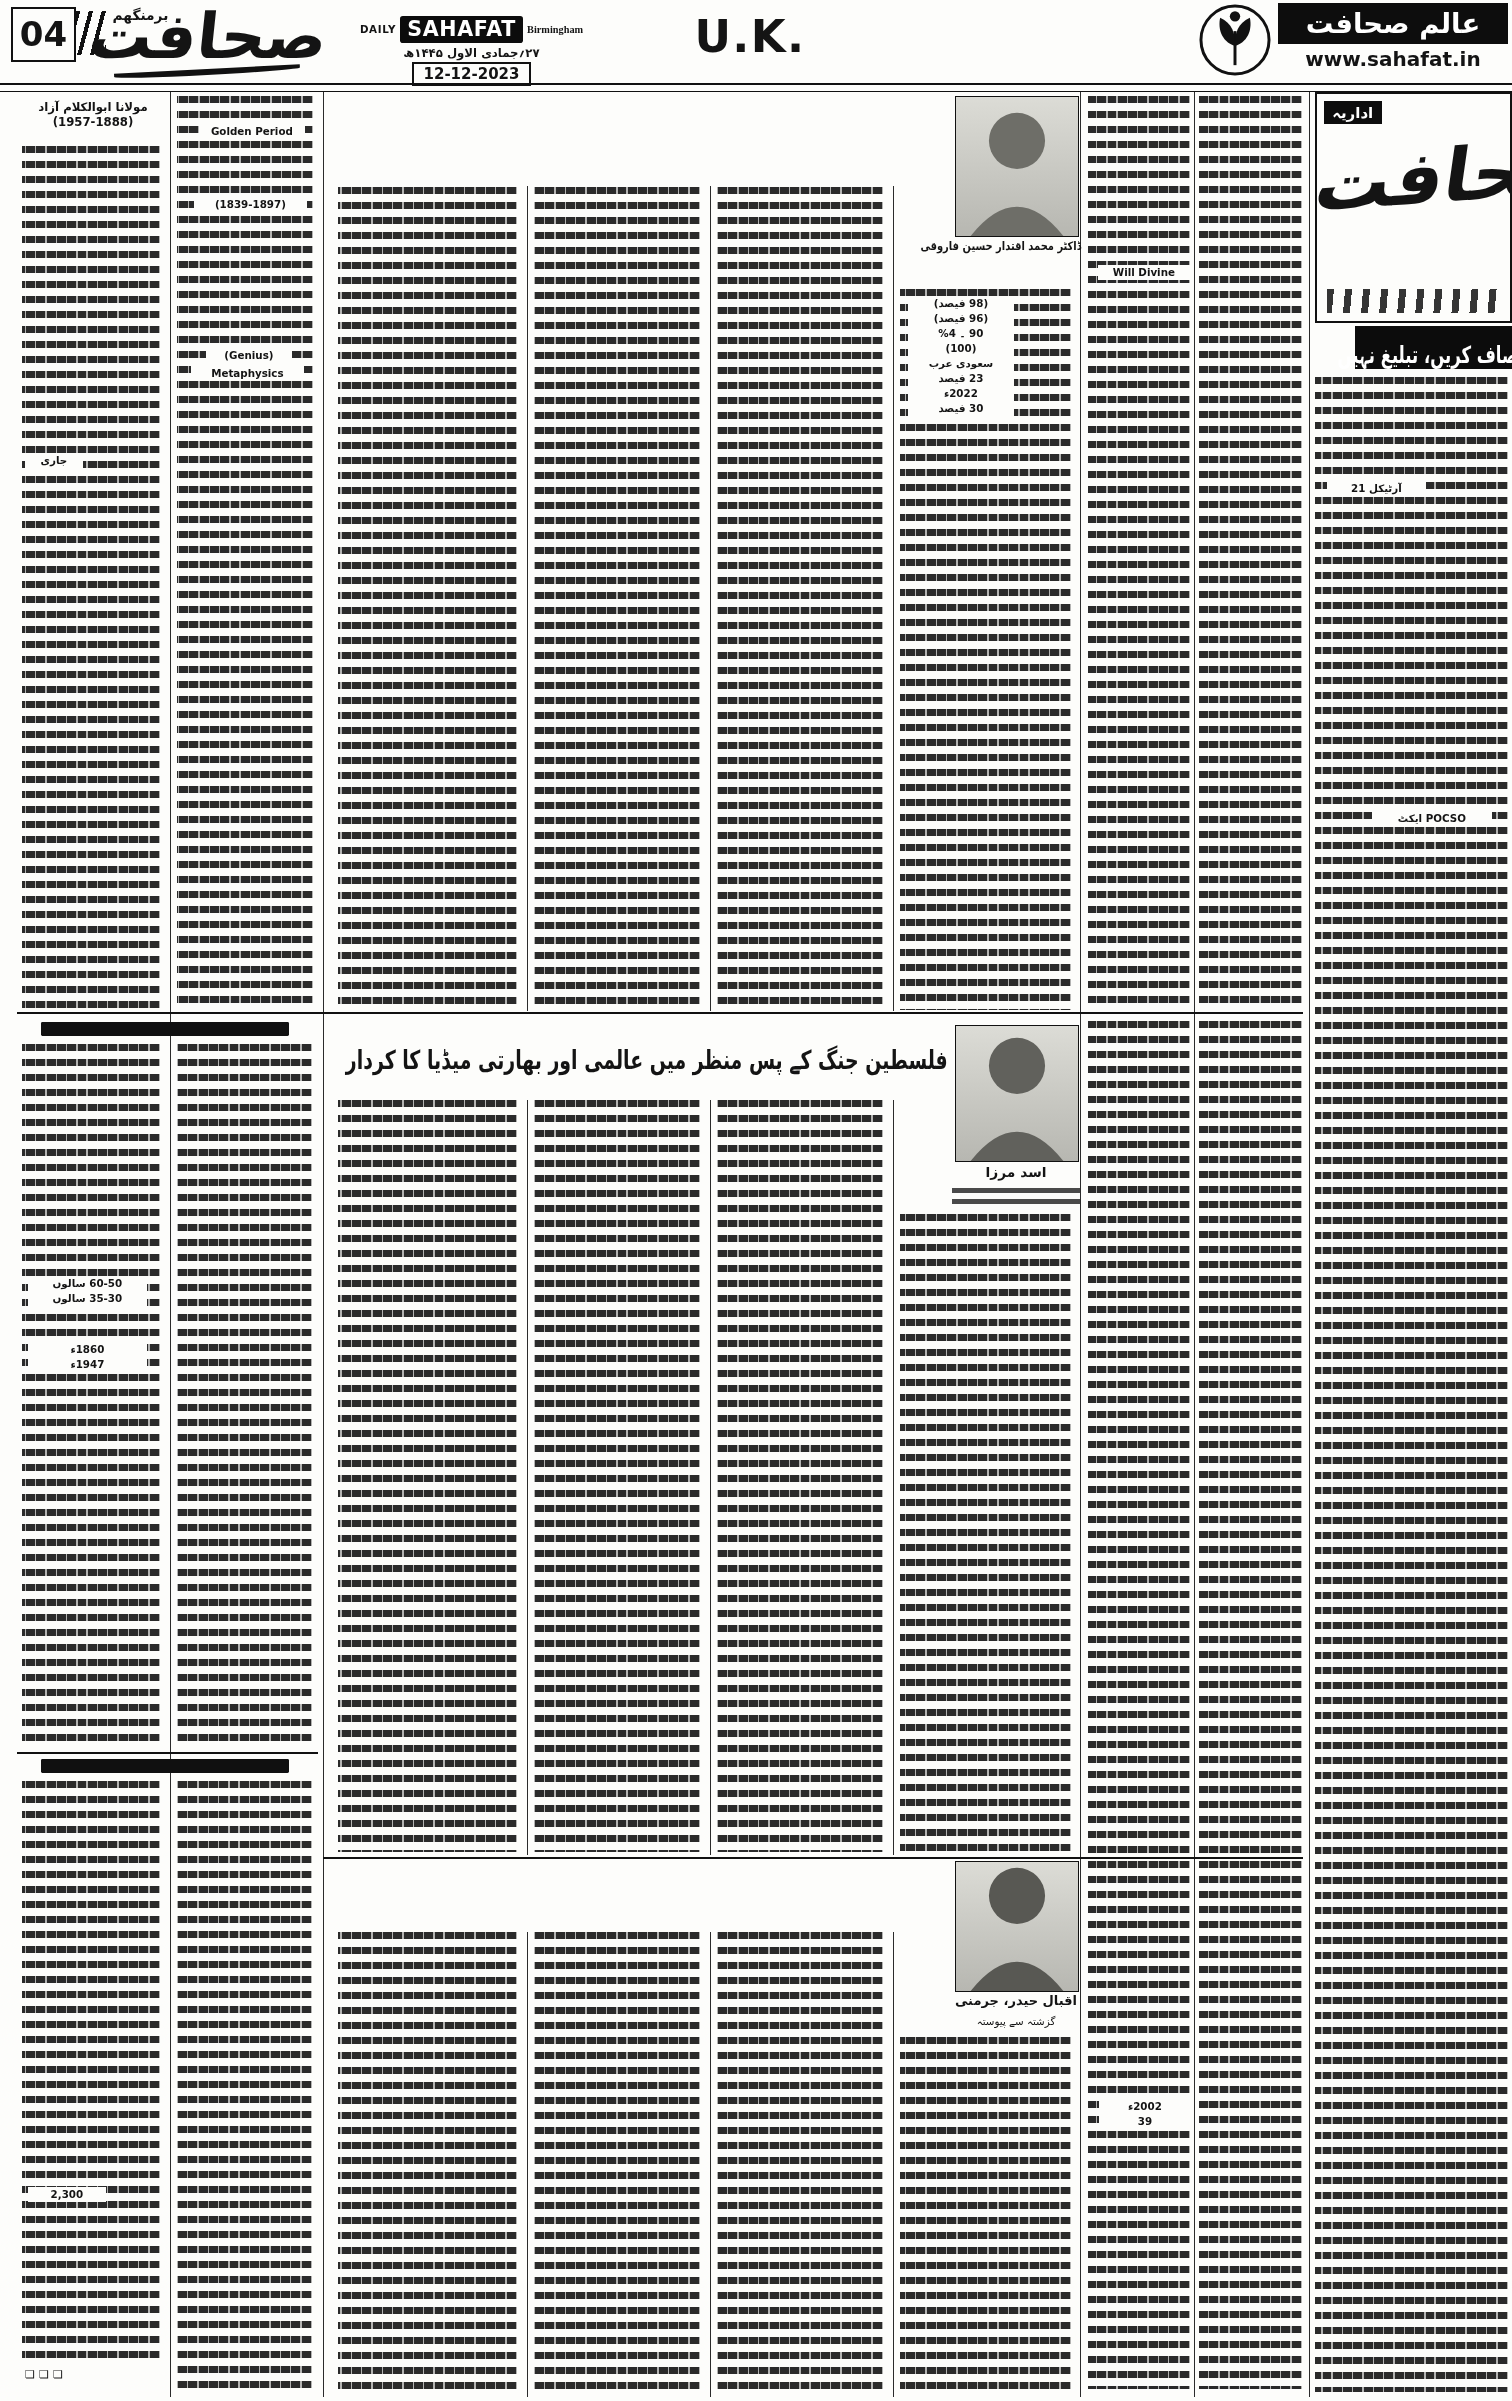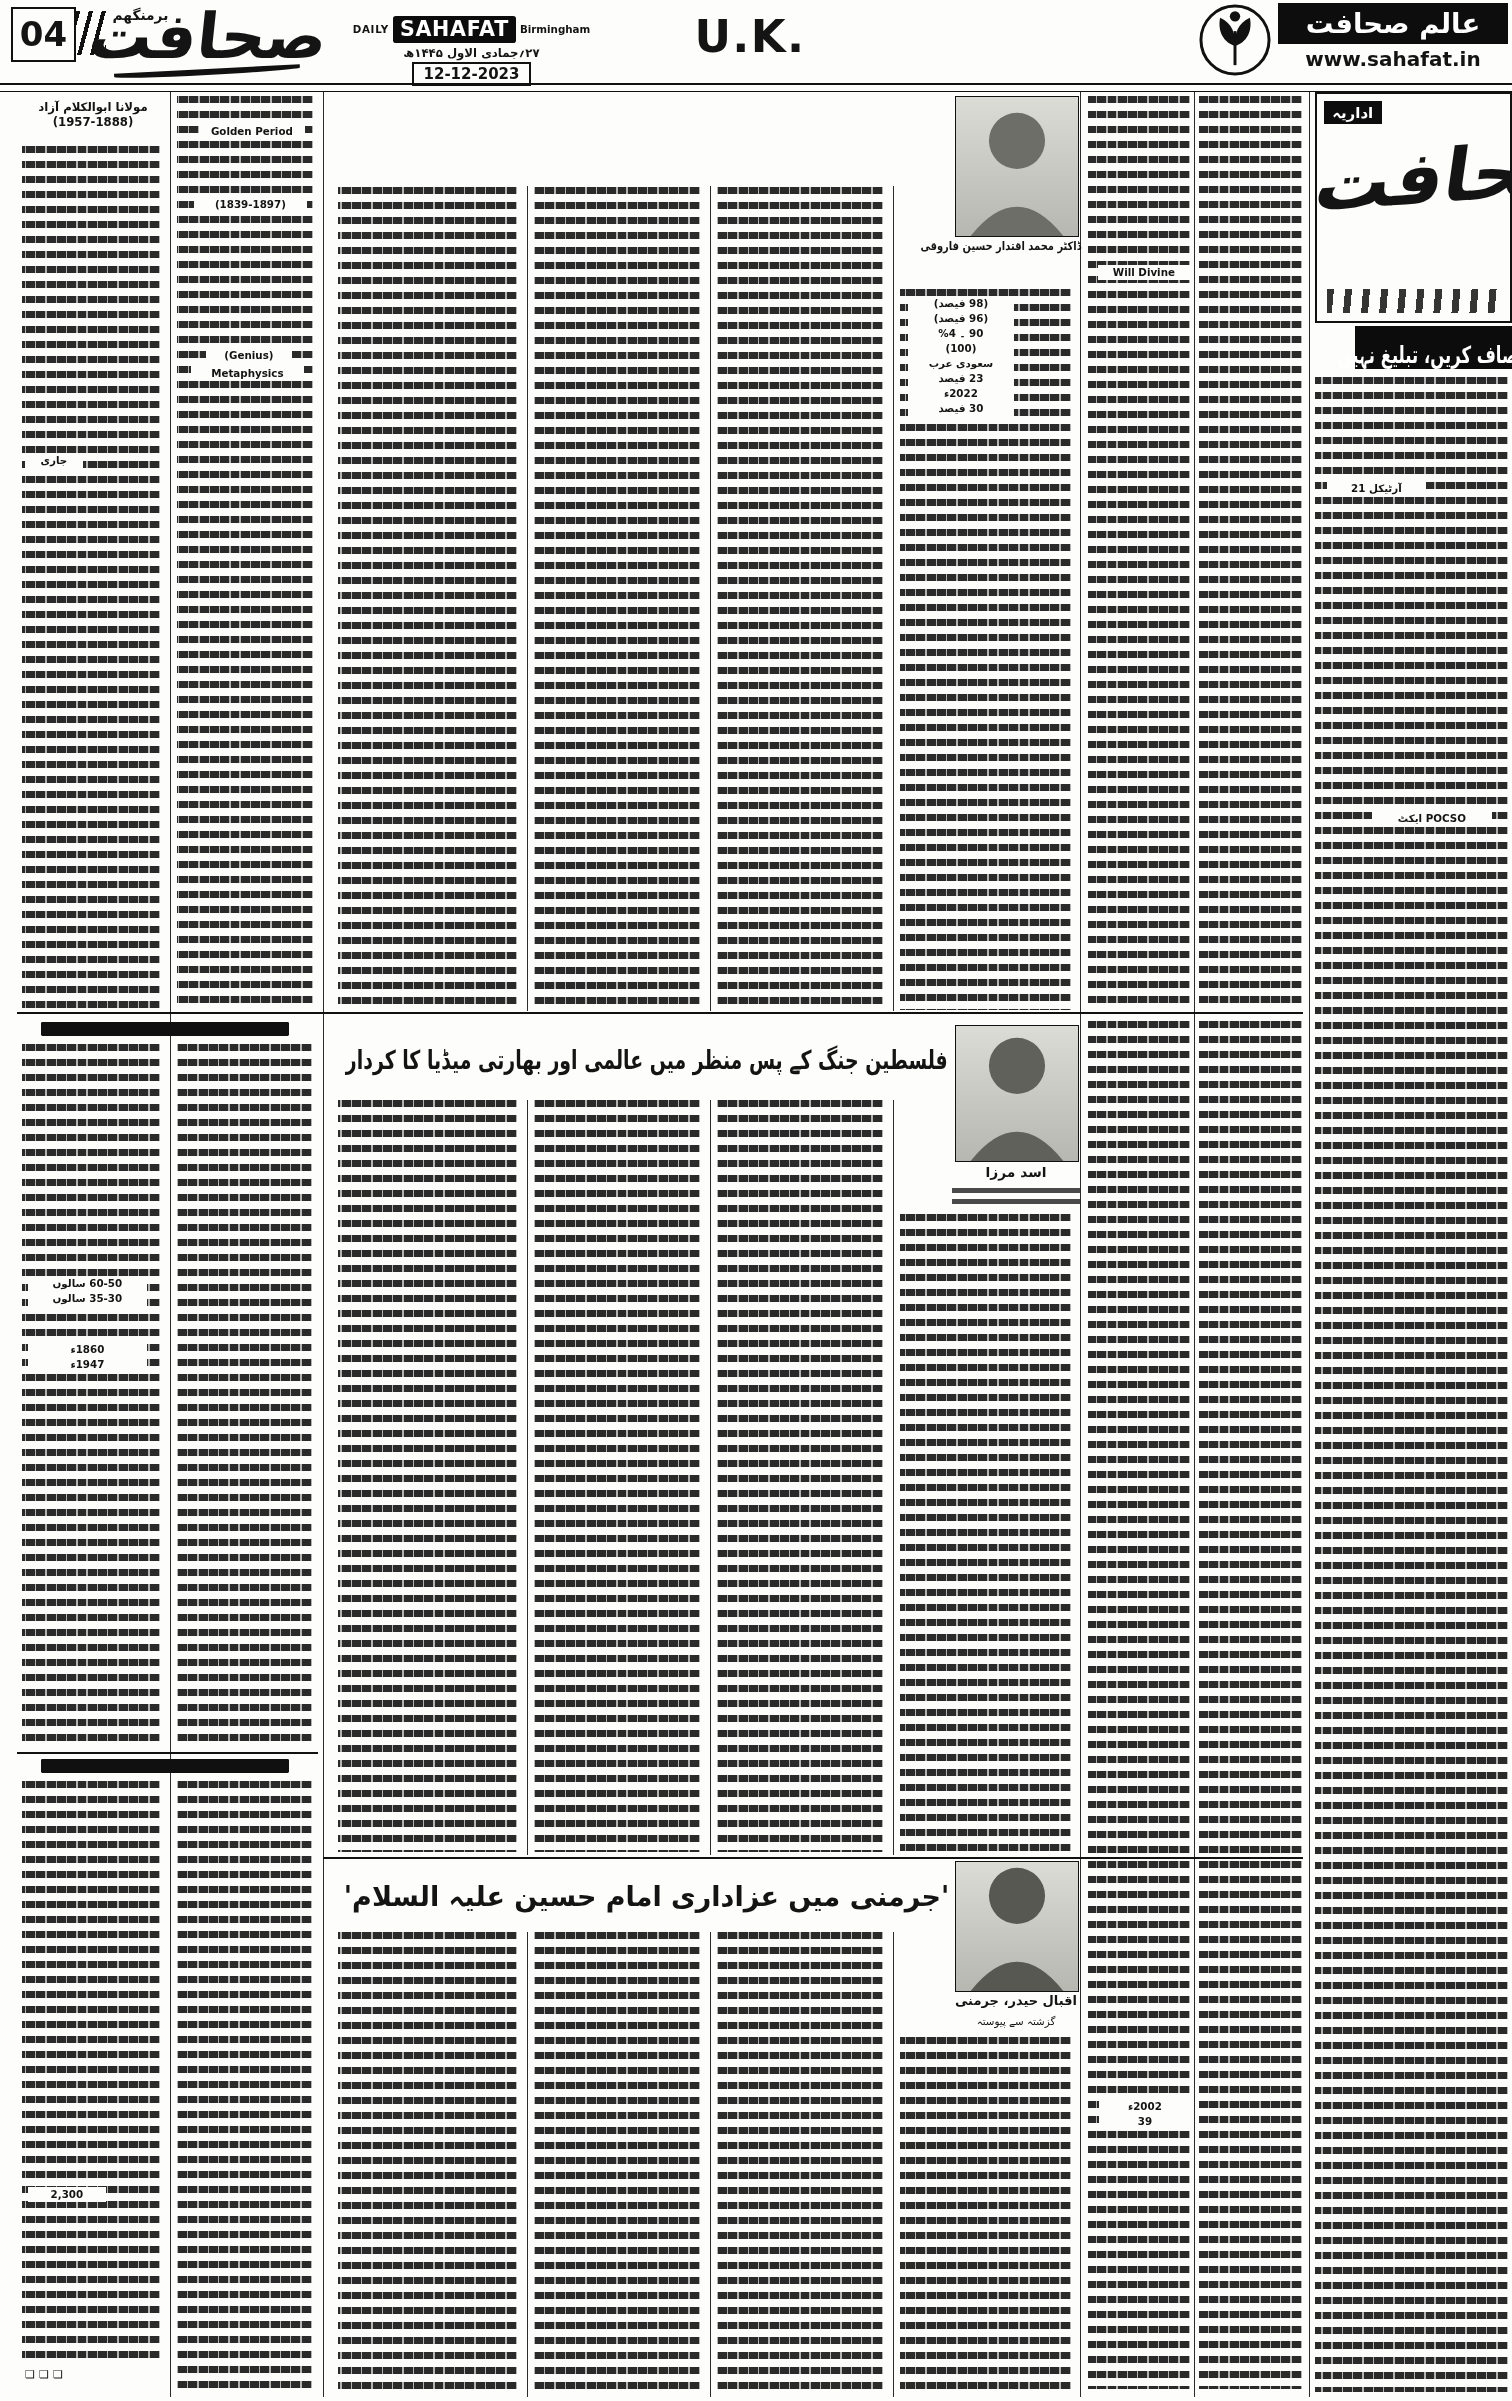--- a/index.html
+++ b/index.html
@@ -38,21 +38,21 @@
            background:repeating-linear-gradient(105deg,#111 0 4.1px,transparent 4.1px 12.4px);}
   .masthead{position:absolute;left:107px;top:0;width:220px;height:80px;direction:rtl;}
   .masthead .big{font-size:63px;font-weight:bold;line-height:74px;transform:skewX(-6deg);display:inline-block;}
   .masthead .city{position:absolute;left:5.5px;top:6.9px;font-size:13.8px;font-weight:bold;}
   .mast-swash{position:absolute;left:6.9px;top:69px;width:186px;height:5.5px;background:#111;border-radius:0 0 100% 100%/0 0 100% 100%;transform:rotate(-3deg);}
 
   .logoblock{position:absolute;left:382px;top:4.1px;width:179px;text-align:center;}
   .logo-row{display:flex;align-items:center;justify-content:center;gap:4.1px;margin-top:12px;}
   .logo-daily{font-size:10.3px;font-weight:bold;letter-spacing:0.7px;}
   .logo-name{background:#0c0c0c;color:#fff;font-size:20.6px;font-weight:bold;padding:1.4px 6.9px;border-radius:2.8px;letter-spacing:0.7px;}
-  .logo-city{font-size:10.3px;font-weight:bold;}
+  .logo-city{font-size:10.3px;font-weight:bold;font-family:Liberation Serif, serif;}
   .hijri{font-size:11.7px;font-weight:bold;margin-top:2.8px;direction:rtl;}
   .datebox{display:inline-block;border:2.1px solid #111;font-size:15px;font-weight:bold;padding:0.7px 9.6px;margin-top:2.8px;}
 
   .ukedition{position:absolute;left:671px;top:9.6px;width:158px;font-size:45px;font-weight:bold;letter-spacing:1.4px;text-align:center;}
 
   .worldmast{position:absolute;left:1278px;top:2.8px;width:230px;height:41px;background:#0d0d0d;color:#fff;
              font-size:27.5px;font-weight:bold;display:flex;align-items:center;justify-content:center;direction:rtl;}
   .website{position:absolute;left:1278px;top:47px;width:230px;text-align:center;font-size:20px;font-weight:bold;}
 
   .ed-graphic{position:absolute;left:1315px;top:92px;width:193px;height:227px;border:2.1px solid #111;background:#fdfdfb;}
@@ -192,23 +192,20 @@
   </div>
   <div class="sim-light" style="left:952px;top:1188px;width:128px;height:20.6px;"></div>
 
   <div class="sim" style="left:1088px;top:1021px;width:102px;height:832px;"></div>
   <div class="sim" style="left:1199px;top:1021px;width:103px;height:832px;"></div>
   <div class="sim" style="left:338px;top:1100px;width:179px;height:752px;"></div>
   <div class="sim" style="left:534px;top:1100px;width:166px;height:752px;"></div>
   <div class="sim" style="left:717px;top:1100px;width:166px;height:752px;"></div>
   <div class="sim" style="left:900px;top:1214px;width:171px;height:638px;"></div>
 
-  <div class="headline" style="left:344px;top:1868px;width:605px;height:56px;font-size:27.5px;">
-    <span class="fit" style="transform: scaleX(0.981048);">'جرمنی میں عزاداری امام حسین علیہ السلام'</span>
-  </div>
   <div class="photo" style="left:955px;top:1861px;width:122px;height:129px;">
     <svg viewBox="0 0 100 120" width="122" height="129" preserveAspectRatio="xMidYMax slice">
       <circle cx="50" cy="42" r="23" fill="#585853"></circle>
       <path d="M12 120 q38 -48 76 0 z" fill="#585853"></path>
     </svg>
   </div>
   <div class="caption" style="left:948px;top:1993px;width:136px;font-size:13px;">
     <span class="fit">اقبال حیدر، جرمنی</span>
   </div>
   <div class="caption" style="left:955px;top:2015px;width:122px;font-size:10.3px;font-weight:normal;">

